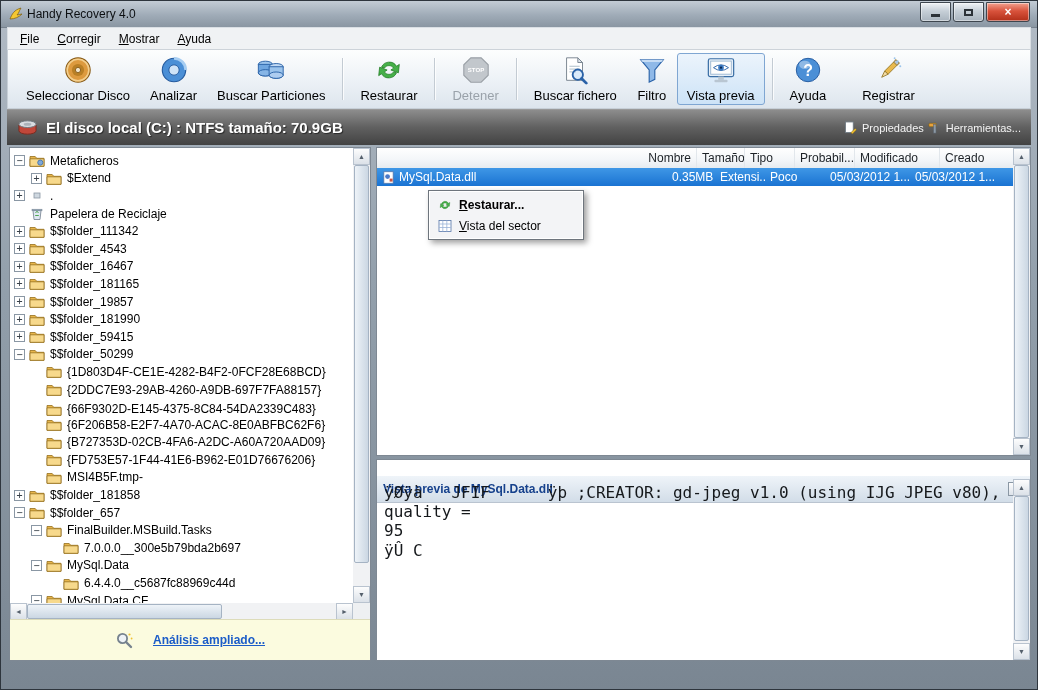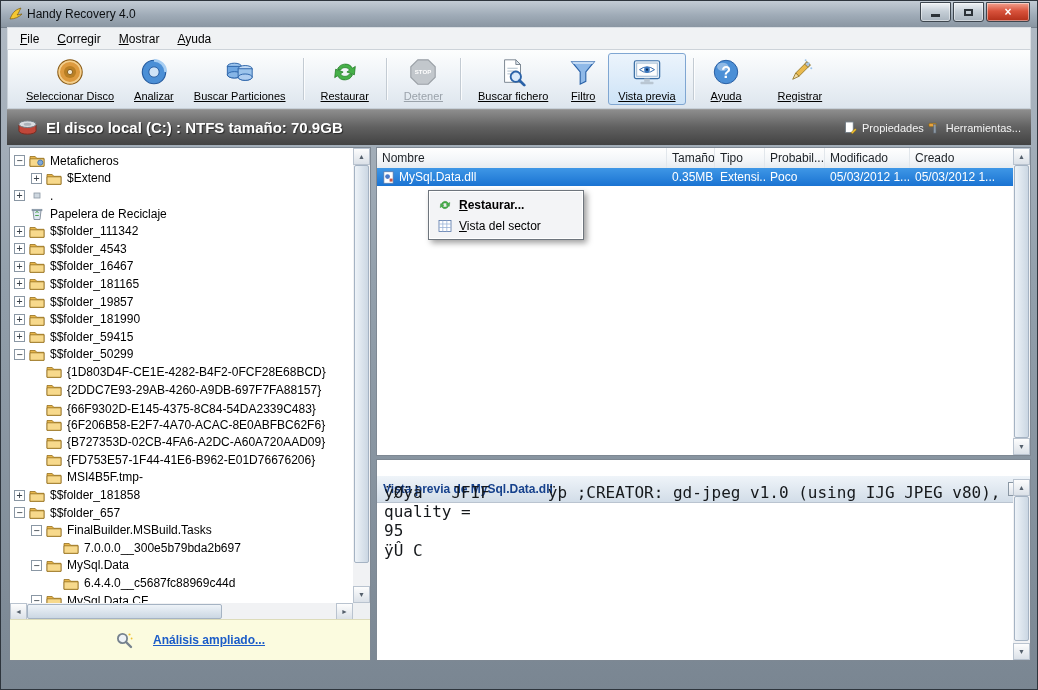--- a/index.html
+++ b/index.html
@@ -26,21 +26,21 @@
         border:1px solid #dadfe4;border-bottom-color:#cdd3d9;display:flex;align-items:center;padding:0 3px;box-sizing:border-box;}
   .menuitem{padding:3px 9px;}
   
   .toolbar{position:absolute;left:6px;right:6px;top:49px;height:59px;box-sizing:border-box;
         background:linear-gradient(180deg,#fdfefe 0%,#ecf1f6 55%,#dde5ed 100%);
         border:1px solid #c7cfd7;border-top:none;display:flex;align-items:stretch;padding:3px 8px;}
   .tbtn{display:flex;flex-direction:column;align-items:center;justify-content:center;gap:3px;
         padding:2px 9px;border:1px solid transparent;border-radius:3px;}
   .tbtn.active{background:linear-gradient(#ecf4fc,#cde3f7);border-color:#7fa6d2;}
   .tbtn.disabled .tlabel{color:#9aa2aa;}
-  .tlabel{font-size:11px;white-space:nowrap;text-decoration:underline;}
+  .tlabel{font-size:13px;white-space:nowrap;}
   .tsep{width:1px;background:#c3cbd3;margin:5px 7px;box-shadow:1px 0 0 rgba(255,255,255,.8);}
   .tgap{width:16px;}
   .icon{display:inline-block;line-height:0;}
   .icon svg{width:100%;height:100%;}
   .icon32{width:30px;height:30px;}
   .icon13{width:13px;height:13px;}
   .icon20{width:21px;height:19px;}
   .icon18{width:18px;height:18px;}
   
   .diskbar{position:absolute;left:6px;right:6px;top:108px;height:36px;display:flex;align-items:center;
@@ -507,21 +507,21 @@
               <path d="M11 11 L16 16" stroke="#76828e" stroke-width="2.4" stroke-linecap="round"></path>
               <circle cx="14.5" cy="3.5" r="1.1" fill="#f0c030"></circle>
               <circle cx="16.6" cy="7.5" r="0.9" fill="#f0c030"></circle>
             </svg></span>
         <span class="alink">Análisis ampliado...</span>
       </div>
     </div>
 
     <div class="filepanel">
       <div class="listheader" id="listheader">
-          <div class="hcell" style="width: 290px;">Nombre</div>
+          <div class="hcell" style="width: 320px; text-align: right;">Nombre</div>
           <div class="hcell" style="width: 48px;">Tamaño</div>
           <div class="hcell" style="width: 50px;">Tipo</div>
           <div class="hcell" style="width: 60px;">Probabil...</div>
           <div class="hcell" style="width: 85px;">Modificado</div>
           <div class="hcell" style="width: 105px;">Creado</div>
         </div>
       <div class="listrows" id="listrows">
           <div class="lrow selected">
             <div class="lcell namecell" style="width: 290px;">
               <span class="icon fico"><svg viewBox="0 0 14 14">

